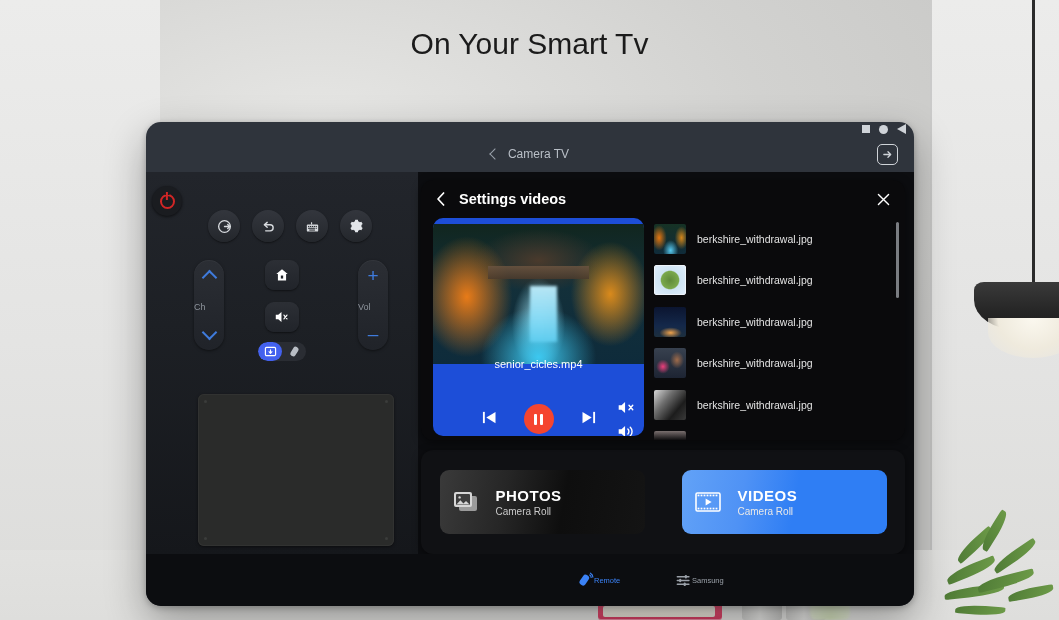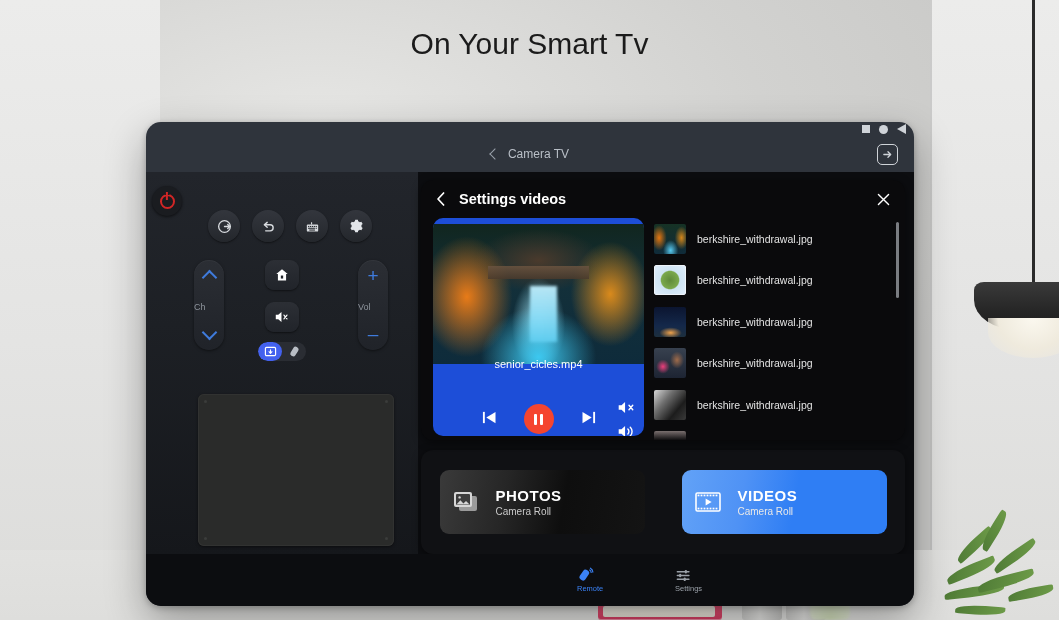--- a/index.html
+++ b/index.html
@@ -328,21 +328,21 @@
   .src-t2 { font-size: 10px; color: #e8e8e8; }
   .src-photos .src-t2 { color: #c9c9c9; }
 
   
   .bottomnav {
     position: absolute; left: 0; right: 0; bottom: 0; height: 52px;
     background: #0c0d10;
     display: flex; align-items: center; justify-content: center; gap: 40px;
     padding-left: 250px;
   }
-  .navitem { display: flex; flex-direction: column; align-items: flex-start; gap: 0; width: 58px; }
+  .navitem { display: flex; flex-direction: row; align-items: center; gap: 0; width: 58px; }
   .navlabel { font-size: 7.5px; }
   .nav-active .navlabel { color: #3b82f6; }
   .nav-idle .navlabel { color: #9aa0a8; }
 </style>
 </head>
 <body>
 
 <div id="room">
   <div class="wall-panel wall-left"></div>
   <div class="wall-panel wall-right"></div>
@@ -667,16 +667,16 @@
       <svg width="17" height="17" viewBox="0 0 18 18">
         <g stroke="#9aa0a8" stroke-width="1.4" stroke-linecap="round">
           <path d="M2.4 5h12.4M2.4 9h12.4M2.4 13h12.4"></path>
         </g>
         <g fill="#9aa0a8">
           <rect x="10.4" y="3.1" width="2.2" height="3.8" rx="1"></rect>
           <rect x="4.4" y="7.1" width="2.2" height="3.8" rx="1"></rect>
           <rect x="9.2" y="11.1" width="2.2" height="3.8" rx="1"></rect>
         </g>
       </svg>
-      <div class="navlabel">Settings</div>
+      <div class="navlabel">Samsung</div>
     </div>
   </div>
 </div>
 
 </body></html>

